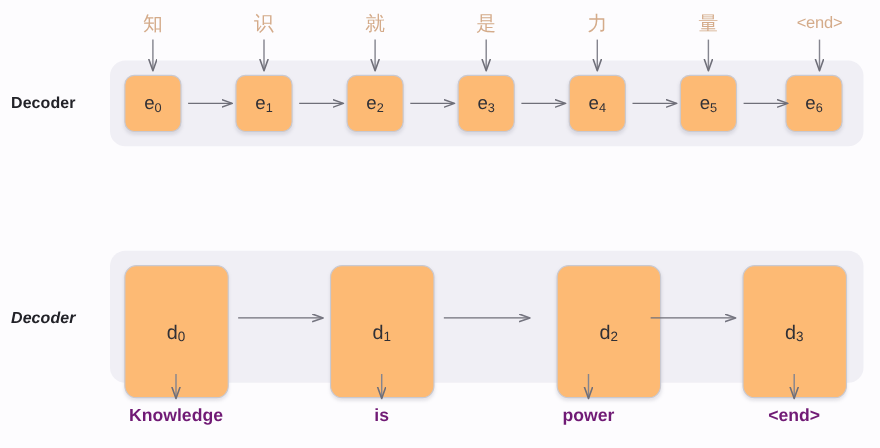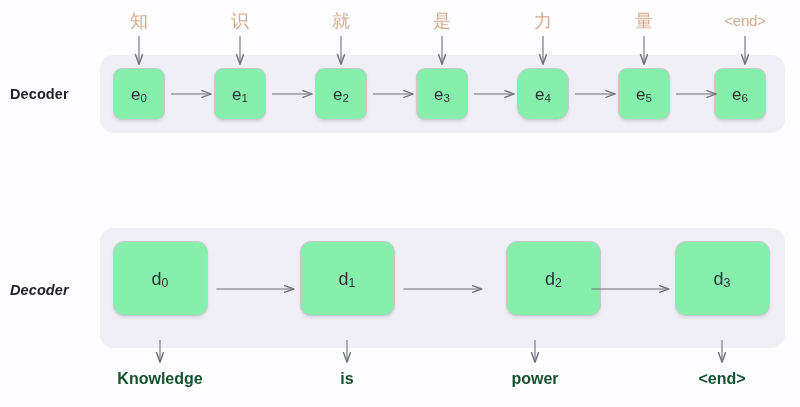--- a/index.html
+++ b/index.html
@@ -48,21 +48,21 @@
     color: #222228;
     letter-spacing: 0.1px;
     white-space: nowrap;
   }
   #encoder-label { left: 10px; top: 86px; }
   #decoder-label { left: 10px; top: 282px; font-style: italic; }
 
   
   .cell {
     position: absolute;
-    background: #86efac;
+    background: #fdba74;
     border: 1px solid #c9c9d1;
     border-radius: 9px;
     box-shadow: 0 2px 3px rgba(120,120,140,0.18);
     display: flex;
     align-items: center;
     justify-content: center;
     box-sizing: border-box;
   }
   .cell .cell-text {
     font-size: 17px;
@@ -79,21 +79,21 @@
 
   .enc-cell {
     top: 68px;
     width: 52px;
     height: 52px;
     border-radius: 9px;
   }
   .dec-cell {
     top: 241px;
     width: 95px;
-    height: 75px;
+    height: 121px;
     border-radius: 11px;
   }
   .dec-cell .cell-text { font-size: 18px; }
 
   
   .token-top {
     position: absolute;
     top: 9px;
     color: #d4ab8a;
     font-size: 18px;
@@ -105,21 +105,21 @@
   .token-top.latin {
     font-size: 15px;
     top: 12px;
     letter-spacing: -0.2px;
   }
 
   
   .token-bottom {
     position: absolute;
     top: 370px;
-    color: #14532d;
+    color: #701a75;
     font-size: 16px;
     font-weight: bold;
     text-align: left;
     white-space: nowrap;
     transform: translateX(-50%);
   }
 
   
   #arrow-layer {
     position: absolute;
@@ -146,21 +146,21 @@
       </div>
       <div class="cell enc-cell" style="left: 214px; text-align: right;">
         <span class="cell-text">e<sub>1</sub></span>
       </div>
       <div class="cell enc-cell" style="left: 315px;">
         <span class="cell-text">e<sub>2</sub></span>
       </div>
       <div class="cell enc-cell" style="left: 416px; text-align: right;">
         <span class="cell-text">e<sub>3</sub></span>
       </div>
-      <div class="cell enc-cell" style="left: 517px; border-radius: 13px;">
+      <div class="cell enc-cell" style="left: 517px;">
         <span class="cell-text">e<sub>4</sub></span>
       </div>
       <div class="cell enc-cell" style="left: 618px; align-items: center;">
         <span class="cell-text">e<sub>5</sub></span>
       </div>
       <div class="cell enc-cell" style="left: 714px;">
         <span class="cell-text">e<sub>6</sub></span>
       </div>
       <div class="token-top" style="left: 139px;">知</div>
       <div class="token-top" style="left: 240px;">识</div>

